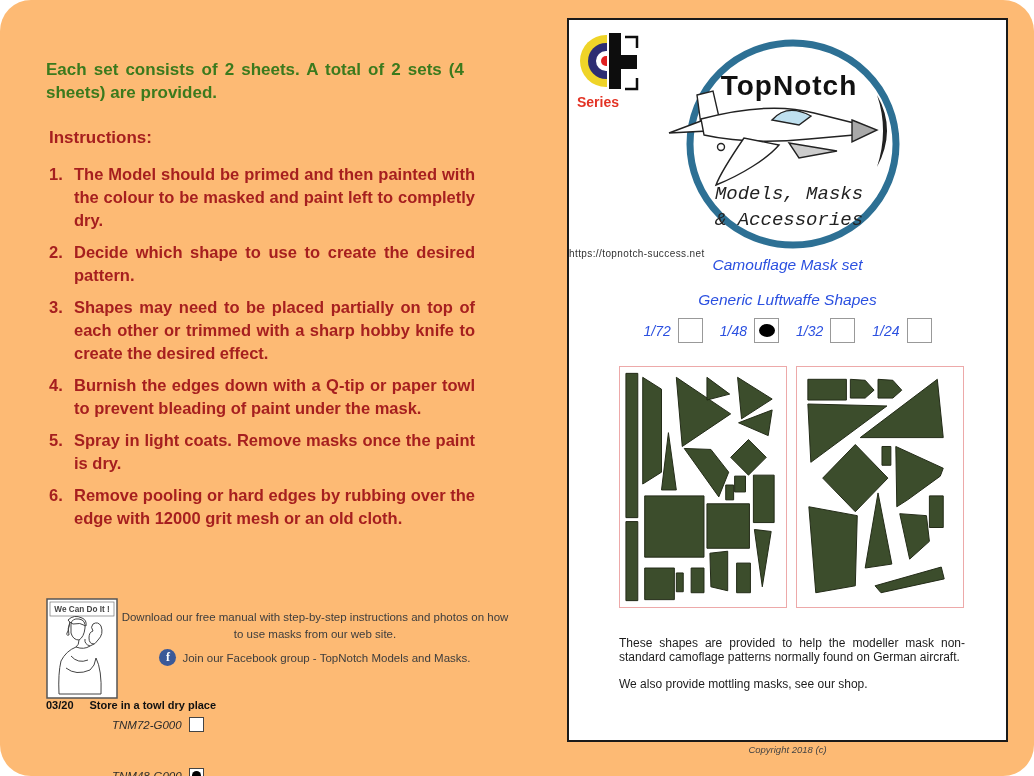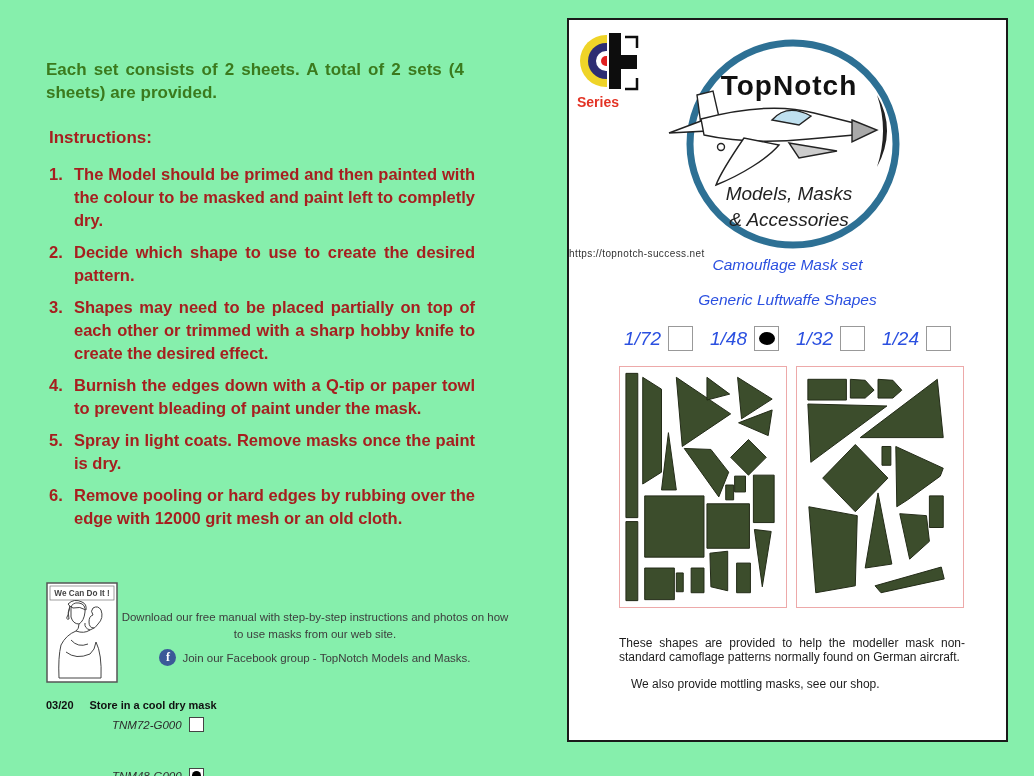--- a/index.html
+++ b/index.html
@@ -1,37 +1,37 @@
 <!DOCTYPE html>
 <html><head>
 <meta charset="utf-8">
 <style>
   * { margin:0; padding:0; box-sizing:border-box; }
   html,body { background:#fff; }
   .page {
-    position:relative; width:1034px; height:776px; background:#86efac;
-    font-family:"Liberation Sans", sans-serif; overflow:hidden;
+    position:relative; width:1034px; height:776px; background:#fdba74;
+    font-family:"Liberation Sans", sans-serif; overflow:hidden;border-radius:31px;
   }
   
   .intro {
     position:absolute; left:46px; top:58px; width:418px;
     font-size:17px; font-weight:bold; color:#3b7a1d;
     text-align:justify; line-height:23px;
   }
   .instr-label {
     position:absolute; left:49px; top:128px;
     font-size:17px; font-weight:bold; color:#a61f1f;
   }
   .steps { position:absolute; left:49px; top:163px; width:426px; }
   .step { display:flex; margin-bottom:9px; color:#a61f1f; font-weight:bold;
           font-size:16.5px; line-height:23px; }
   .step-num { width:25px; flex:none; }
   .step-text { flex:1; text-align:justify; }
 
-  .rosie { position:absolute; left:46px; top:582px; width:72px; height:130px;text-decoration:underline; }
+  .rosie { position:absolute; left:46px; top:598px; width:72px; height:130px;text-decoration:underline; }
   .download {
     position:absolute; left:118px; top:609px; width:394px; text-align:center;
     font-size:11.5px; color:#3d3d3d; line-height:17px;
   }
   .fb-row {
     position:absolute; left:118px; top:649px; width:394px;
     display:flex; align-items:center; justify-content:center; gap:6px;
     font-size:11.5px; color:#3d3d3d;
   }
   .fb-icon {
@@ -57,41 +57,41 @@
     position:absolute; left:567px; top:18px; width:441px; height:724px;
     border:2px solid #1a1a1a; background:#fff;
   }
   .series-svg { position:absolute; left:10px; top:11px; }
   .series-label { position:absolute; left:8px; top:74px; font-size:14px;
                   font-weight:bold; color:#e33224; }
   .logo-svg { position:absolute; left:80px; top:15px; }
   .brand { position:absolute; left:70px; width:300px; top:50px; text-align:center;
            font-size:28px; font-weight:bold; letter-spacing:1px; color:#111; }
   .tagline { position:absolute; left:70px; width:300px; text-align:center;
-             font-family:Liberation Sans, sans-serif; font-style:italic;
+             font-family:Liberation Mono, monospace; font-style:italic;
              font-size:19px; color:#222; }
   .tagline1 { top:163px; } .tagline2 { top:189px; }
   .url { position:absolute; left:0; width:100%; top:228px; 
          font-size:10px; color:#333; letter-spacing:0.4px; }
   .product { position:absolute; left:0; width:100%; text-align:center;
              font-size:15.5px; font-style:italic; color:#2b50e0; }
   .product1 { top:236px; } .product2 { top:271px; }
-  .scales { position:absolute; left:0; width:100%; top:306px; display:flex;
-            justify-content:center; gap:17px; font-size:19px; font-style:italic;
+  .scales { position:absolute; left:0; width:100%; top:298px; display:flex;
+            justify-content:center; gap:17px; font-size:14px; font-style:italic;
             color:#2b50e0; align-items:center; }
   .scales .opt-box { width:25px; height:25px; border:1px solid #999; }
   .scales .dot { width:16px; height:13px; border-radius:50%; background:#000; }
   .sheet { position:absolute; top:346px; width:168px; height:242px;
            border:1px solid #eda9a9; background:#fff; }
   .sheet1 { left:50px; } .sheet2 { left:227px; }
   .sheet svg { width:100%; height:100%; display:block; }
   .desc { position:absolute; left:50px; width:346px; font-size:12px;
           color:#1c1c1c; line-height:14px; }
   .desc1 { top:616px; text-align:justify; }
-  .desc2 { top:657px;margin-left:12px; }
+  .desc2 { top:657px; }
   .copyright { position:absolute; left:567px; top:744px; width:441px;
                text-align:center; font-size:9.5px; font-style:italic; color:#444; }
 </style>
 </head>
 <body>
 
 <div class="page">
 
   <div class="intro">Each set consists of 2 sheets. A total of 2 sets (4 sheets) are provided.</div>
   <div class="instr-label">Instructions:</div>
@@ -143,21 +143,21 @@
   </div>
 
   <div class="download">Download our free manual with step-by-step instructions and photos on how  to use masks from our web site.</div>
 
   <div class="fb-row">
     <span class="fb-icon">f</span>
     <span>Join our Facebook group - TopNotch Models and Masks.</span>
   </div>
 
   <div class="store-row">
-    <span>03/20</span><span>Store in a cool dry mask</span>
+    <span>03/20</span><span>Store in a towl dry place</span>
   </div>
 
   <div class="sku-row" id="sku-row">
       <span class="opt">
         <span>TNM72-G000</span>
         <span class="opt-box"></span>
       </span>
       <span class="opt">
         <span>TNM48-G000</span>
         <span class="opt-box">
@@ -276,13 +276,14 @@
           <polygon points="104,148 131,150 134,176 114,194" fill="#3c4d2c" stroke="#222a16" stroke-width="1"></polygon>
           <polygon points="12,141 61,150 59,221 19,228" fill="#3c4d2c" stroke="#222a16" stroke-width="1"></polygon>
           <polygon points="79,221 146,202 149,214 85,228" fill="#3c4d2c" stroke="#222a16" stroke-width="1"></polygon>
         </svg>
     </div>
 
     <div class="desc desc1">These shapes are provided to help the modeller mask non-standard camoflage patterns normally found on German aircraft.</div>
     <div class="desc desc2">We also provide mottling masks, see our shop.</div>
   </div>
 
+  <div class="copyright">Copyright 2018 (c)</div>
 </div>
 
 </body></html>

